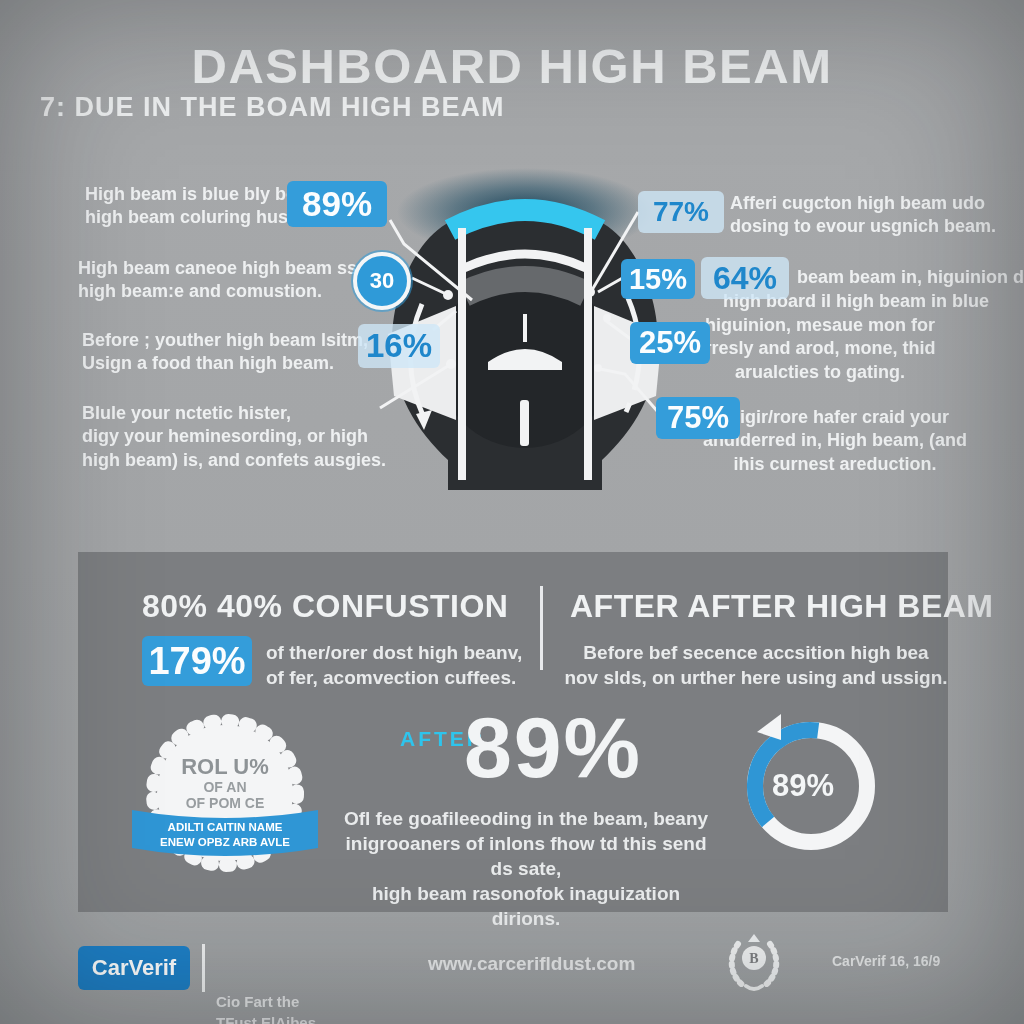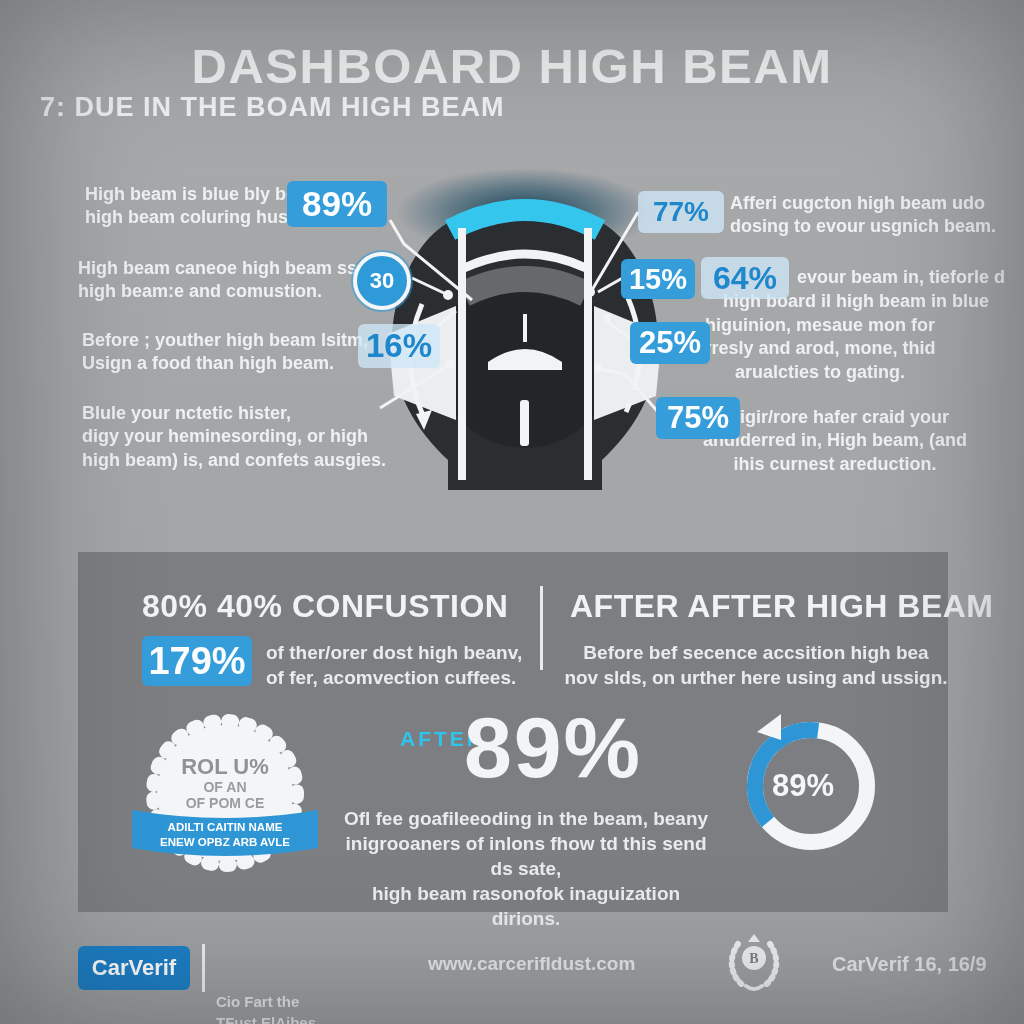--- a/index.html
+++ b/index.html
@@ -118,21 +118,21 @@
   <div class="abs chip solid" style="left:287px; top:181px; width:100px; height:46px; font-size:35px;">89%</div>
   <div class="abs circle-badge" style="left:353px; top:252px; width:50px; height:50px;">30</div>
   <div class="abs chip pale" style="left:358px; top:324px; width:82px; height:44px; font-size:33px;">16%</div>
 
   <div class="abs chip pale" style="left:638px; top:191px; width:86px; height:42px; font-size:28px;">77%</div>
   <div class="abs body-text ml" style="left:730px; top:192px;">Afferi cugcton high beam udo
 dosing to evour usgnich beam.</div>
 
   <div class="abs chip solid" style="left:621px; top:259px; width:74px; height:40px; font-size:29px;">15%</div>
   <div class="abs chip pale" style="left:701px; top:257px; width:88px; height:42px; font-size:32px;">64%</div>
-  <div class="abs body-text" style="left:797px; top:266px;">evour beam in, tieforle d</div>
+  <div class="abs body-text" style="left:797px; top:266px;">beam beam in, higuinion d</div>
   <div class="abs body-text" style="left:723px; top:290px;">high board il high beam in blue</div>
 
   <div class="abs chip solid" style="left:630px; top:322px; width:80px; height:42px; font-size:31px;">25%</div>
   <div class="abs body-text ml" style="left:692px; top:314px; width:256px; text-align:center;">higuinion, mesaue mon for
 rresly and arod, mone, thid
 arualcties to gating.</div>
 
   <div class="abs chip solid" style="left:656px; top:397px; width:84px; height:42px; font-size:31px;">75%</div>
   <div class="abs body-text ml" style="left:700px; top:406px; width:270px; text-align:center;">Cfigir/rore hafer craid your
 andiderred in, High beam, (and
@@ -183,15 +183,15 @@
 
   <svg class="abs" style="left:722px; top:930px; z-index:8;" width="64" height="64" viewBox="0 0 64 64">
     <path d="M16,14 C6,28 8,46 22,56" fill="none" stroke="#eceeef" stroke-width="6" stroke-dasharray="2 5" stroke-linecap="round"></path>
     <path d="M48,14 C58,28 56,46 42,56" fill="none" stroke="#eceeef" stroke-width="6" stroke-dasharray="2 5" stroke-linecap="round"></path>
     <path d="M24,56 Q32,62 40,56" fill="none" stroke="#eceeef" stroke-width="4" stroke-linecap="round"></path>
     <circle cx="32" cy="28" r="12" fill="#eceeef"></circle>
     <text x="32" y="33" text-anchor="middle" font-family="Liberation Serif, serif" font-weight="bold" font-size="14" fill="#7c7e81">B</text>
     <path d="M26,12 L32,4 L38,12 Z" fill="#eceeef"></path>
   </svg>
 
-  <div class="abs footer-text" style="left:832px; top:953px; font-size:20px;">CarVerif 16, 16/9</div>
+  <div class="abs footer-text" style="left:832px; top:953px; font-size:14px;">CarVerif 16, 16/9</div>
 
 </div>
 
 </body></html>

